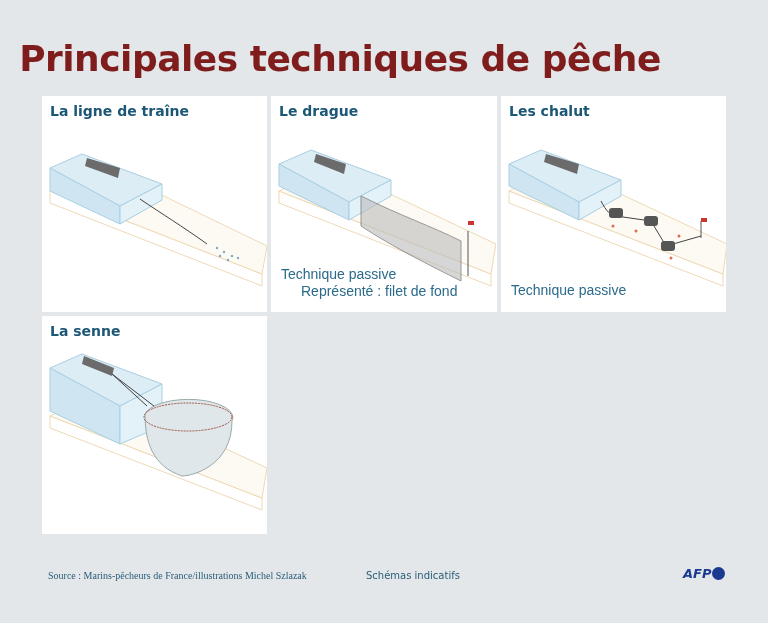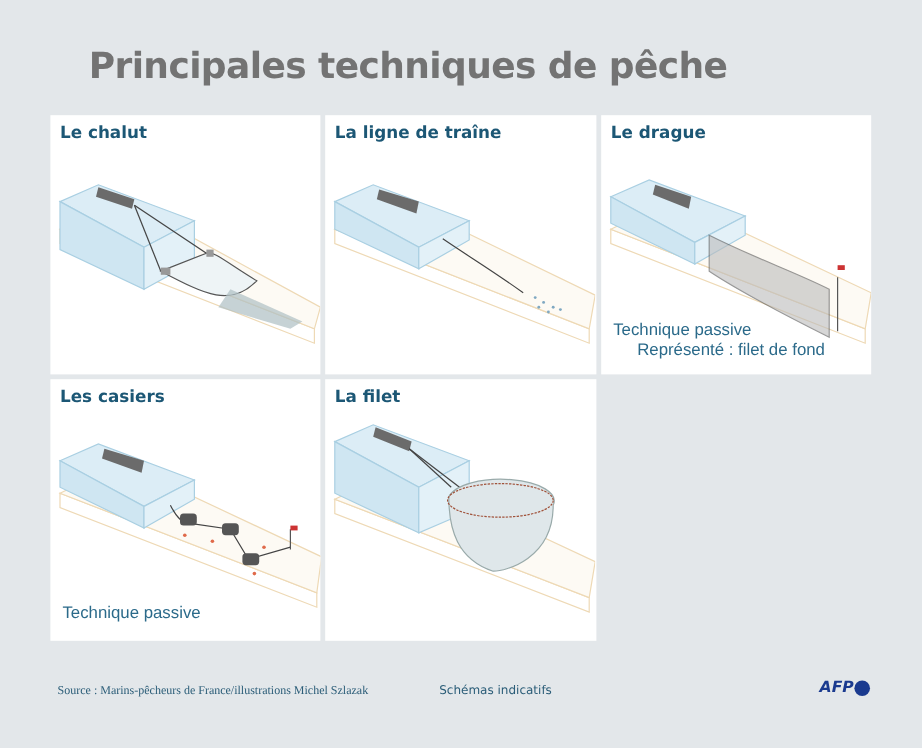--- a/index.html
+++ b/index.html
@@ -1,52 +1,35 @@
 <!DOCTYPE html>
 <html><head>
 <meta charset="utf-8">
 <style>
   html, body { margin:0; padding:0; }
   body { width:768px; height:623px; background:#e3e7ea; font-family:"Liberation Sans", sans-serif; position:relative; overflow:hidden; }
-  .title { position:absolute; left:0; width:680px; top:38px; text-align:center; font-size:30px; font-weight:bold; color:#737373; font-family:"DejaVu Sans", sans-serif; letter-spacing:-0.5px; }
+  .title { position:absolute; left:0; width:680px; top:38px; text-align:center; font-size:36px; font-weight:bold; color:#7f1d1d; font-family:"DejaVu Sans", sans-serif; letter-spacing:-0.5px; }
   .grid { position:absolute; left:42px; top:96px; width:684px; height:438px; display:grid; grid-template-columns:225px 226px 225px; grid-template-rows:216px 218px; column-gap:4px; row-gap:4px; }
   .panel { background:#ffffff; position:relative; overflow:hidden; }
   .panel-title { position:absolute; left:8px; top:7px; font-size:14px; font-weight:bold; color:#1c5775; font-family:"DejaVu Sans", sans-serif; }
   .panel svg { position:absolute; left:0; top:0; }
   .note { position:absolute; left:10px; font-size:14px; color:#2b6a8a; font-family:Liberation Sans, sans-serif; }
   .footer-source { position:absolute; left:48px; top:570px; font-size:10px; color:#2b5d78; font-family:Liberation Serif, serif; }
   .footer-note { position:absolute; left:338px; top:570px; font-size:10px; color:#2b5d78; font-family:"DejaVu Sans", sans-serif;padding-left:28px; }
   .logo { position:absolute; left:683px; top:566px; display:flex; align-items:center; }
   .logo-text { font-size:13px; font-weight:bold; font-style:italic; color:#1a3a8f; font-family:"DejaVu Sans", sans-serif; }
   .logo-dot { width:13px; height:13px; border-radius:50%; background:#1a3a8f; margin-left:1px; }
 </style>
 </head>
 <body>
 
 <div class="title">Principales techniques de pêche</div>
 
 <div class="grid">
 
-  <div class="panel">
-    <div class="panel-title">Le chalut</div>
-    <svg width="225" height="216">
-      <polygon points="8,95 220,178 220,190 8,107" fill="#fff" stroke="#eed9b5"></polygon>
-      <polygon points="8,95 60,70 225,160 220,178" fill="#fdfaf4" stroke="#eed9b5"></polygon>
-      <polygon points="8,72 40,58 120,88 78,110" fill="#dcedf6" stroke="#a9cfe2"></polygon>
-      <polygon points="8,72 78,110 78,145 8,112" fill="#cfe6f2" stroke="#a9cfe2"></polygon>
-      <polygon points="78,110 120,88 120,122 78,145" fill="#e3f1f8" stroke="#a9cfe2"></polygon>
-      <path d="M40,60 L70,70 L68,78 L38,68 Z" fill="#6b6b6b"></path>
-      <line x1="70" y1="75" x2="130" y2="115" stroke="#444"></line>
-      <line x1="70" y1="75" x2="92" y2="130" stroke="#444"></line>
-      <path d="M92,130 C130,150 150,160 172,138 C150,125 135,112 130,115 Z" fill="#eef4f6" stroke="#555"></path>
-      <path d="M150,145 L210,172 L200,178 L140,160 Z" fill="#aebfc3" opacity="0.7"></path>
-      <rect x="92" y="127" width="8" height="6" fill="#999"></rect>
-      <rect x="130" y="112" width="6" height="6" fill="#999"></rect>
-    </svg>
-  </div>
 
 
   <div class="panel">
     <div class="panel-title">La ligne de traîne</div>
     <svg width="225" height="216">
       <polygon points="8,95 220,178 220,190 8,107" fill="#fff" stroke="#eed9b5"></polygon>
       <polygon points="8,95 60,70 225,150 220,178" fill="#fdfaf4" stroke="#eed9b5"></polygon>
       <polygon points="8,72 40,58 120,88 78,110" fill="#dcedf6" stroke="#a9cfe2"></polygon>
       <polygon points="8,72 78,110 78,128 8,95" fill="#cfe6f2" stroke="#a9cfe2"></polygon>
       <polygon points="78,110 120,88 120,104 78,128" fill="#e3f1f8" stroke="#a9cfe2"></polygon>
@@ -74,21 +57,21 @@
       <path d="M45,58 L75,68 L73,78 L43,66 Z" fill="#6b6b6b"></path>
       <path d="M90,100 C130,120 160,130 190,145 L190,185 C160,170 120,150 90,130 Z" fill="#bbb" opacity="0.6" stroke="#555"></path>
       <line x1="197" y1="135" x2="197" y2="180" stroke="#555"></line>
       <rect x="197" y="125" width="6" height="4" fill="#c33"></rect>
     </svg>
     <div class="note" style="top:170px;">Technique passive</div>
     <div class="note" style="top:187px;margin-left:20px;">Représenté : filet de fond</div>
   </div>
 
   <div class="panel">
-    <div class="panel-title">Les casiers</div>
+    <div class="panel-title">Les chalut</div>
     <svg width="226" height="218">
       <polygon points="8,95 222,178 222,190 8,107" fill="#fff" stroke="#eed9b5"></polygon>
       <polygon points="8,95 60,70 226,148 222,178" fill="#fdfaf4" stroke="#eed9b5"></polygon>
       <polygon points="8,68 40,54 120,84 78,106" fill="#dcedf6" stroke="#a9cfe2"></polygon>
       <polygon points="8,68 78,106 78,124 8,90" fill="#cfe6f2" stroke="#a9cfe2"></polygon>
       <polygon points="78,106 120,84 120,100 78,124" fill="#e3f1f8" stroke="#a9cfe2"></polygon>
       <path d="M45,58 L78,68 L76,78 L43,66 Z" fill="#6b6b6b"></path>
       <path d="M100,105 C105,115 110,120 115,120 L150,125 L165,150 L200,140" stroke="#444" fill="none"></path>
       <rect x="108" y="112" width="14" height="10" rx="3" fill="#555"></rect>
       <rect x="143" y="120" width="14" height="10" rx="3" fill="#555"></rect>
@@ -99,21 +82,21 @@
           <circle cx="112" cy="130" r="1.5"></circle>
           <circle cx="135" cy="135" r="1.5"></circle>
           <circle cx="170" cy="162" r="1.5"></circle>
           <circle cx="178" cy="140" r="1.5"></circle>
         </g>
     </svg>
     <div class="note" style="top:186px;">Technique passive</div>
   </div>
 
   <div class="panel">
-    <div class="panel-title">La filet</div>
+    <div class="panel-title">La senne</div>
     <svg width="225" height="218">
       <polygon points="8,100 220,182 220,194 8,112" fill="#fff" stroke="#eed9b5"></polygon>
       <polygon points="8,100 60,75 225,152 220,182" fill="#fdfaf4" stroke="#eed9b5"></polygon>
       <polygon points="8,52 40,38 120,68 78,90" fill="#dcedf6" stroke="#a9cfe2"></polygon>
       <polygon points="8,52 78,90 78,128 8,95" fill="#cfe6f2" stroke="#a9cfe2"></polygon>
       <polygon points="78,90 120,68 120,110 78,128" fill="#e3f1f8" stroke="#a9cfe2"></polygon>
       <path d="M42,40 L72,52 L70,60 L40,48 Z" fill="#6b6b6b"></path>
       <line x1="70" y1="58" x2="105" y2="90" stroke="#444"></line>
       <line x1="70" y1="58" x2="125" y2="100" stroke="#444"></line>
       <path d="M103,98 A44,18 0 0 1 190,105 C190,150 150,160 140,160 C110,150 103,125 103,98 Z" fill="#dfe7ea" stroke="#9aa"></path>

